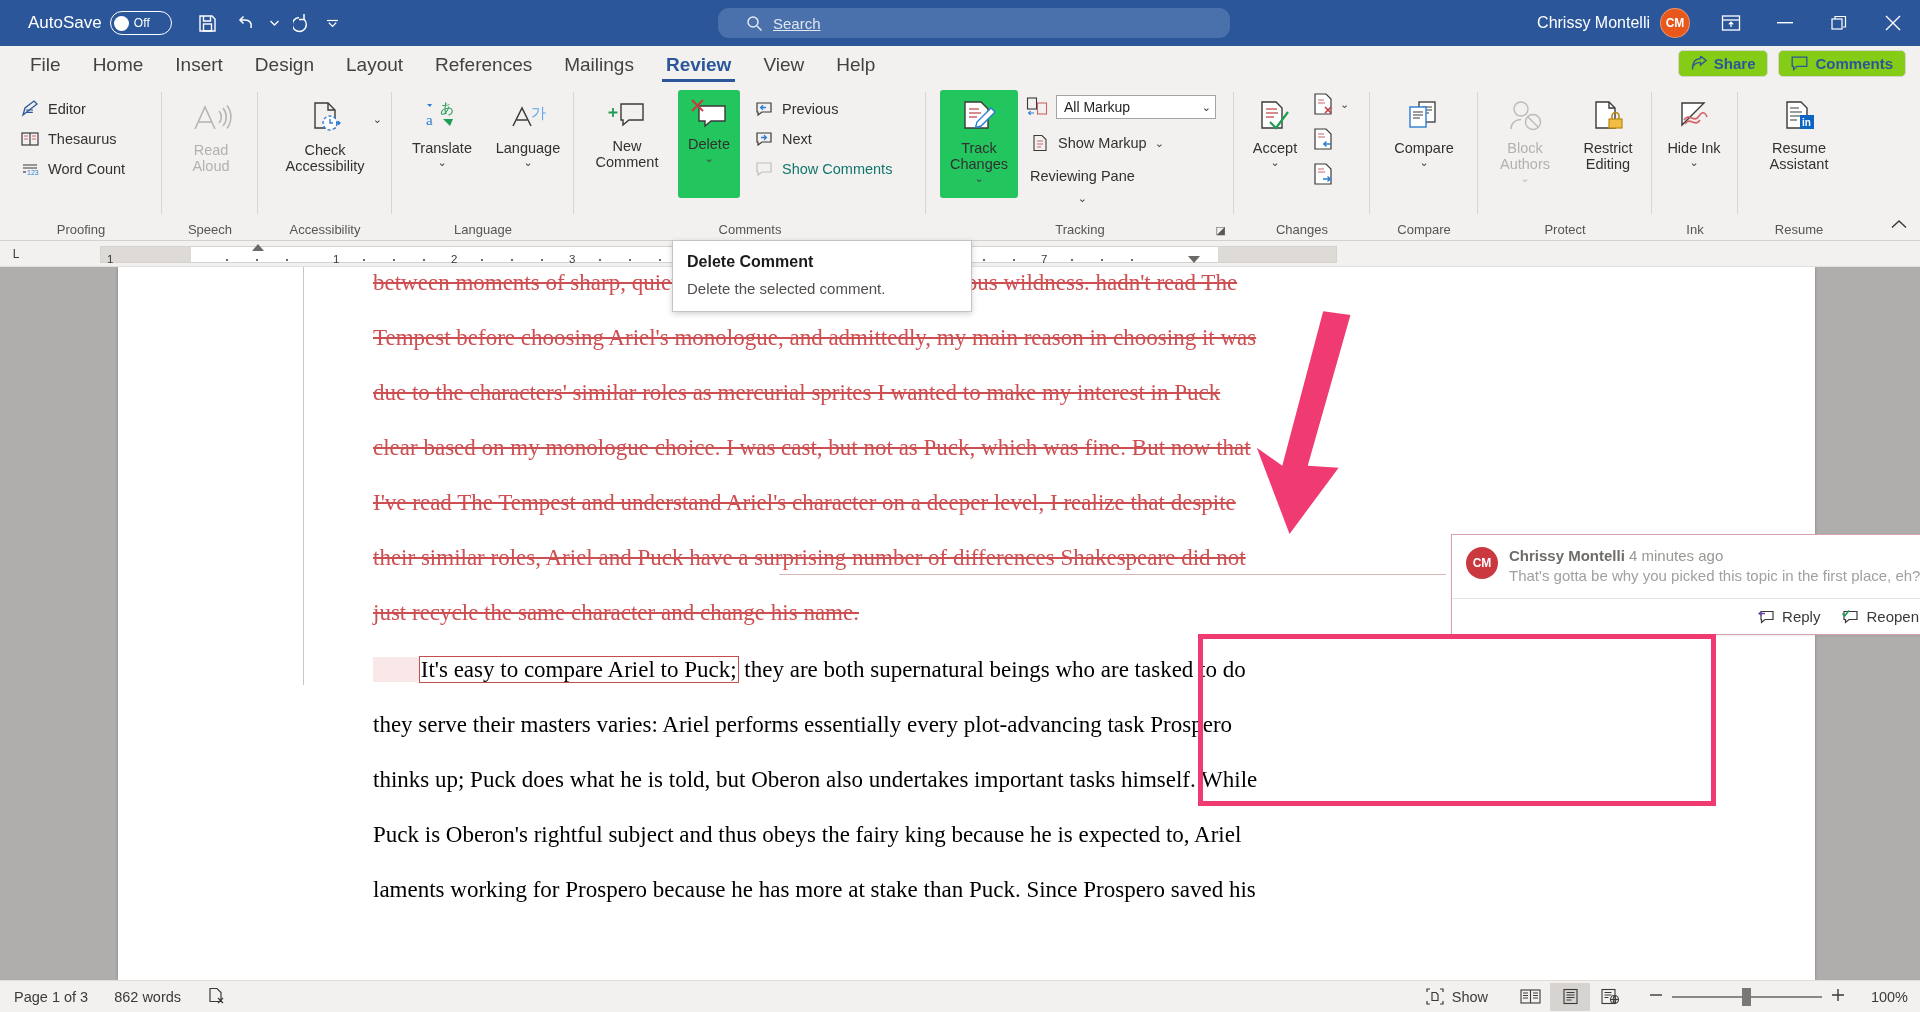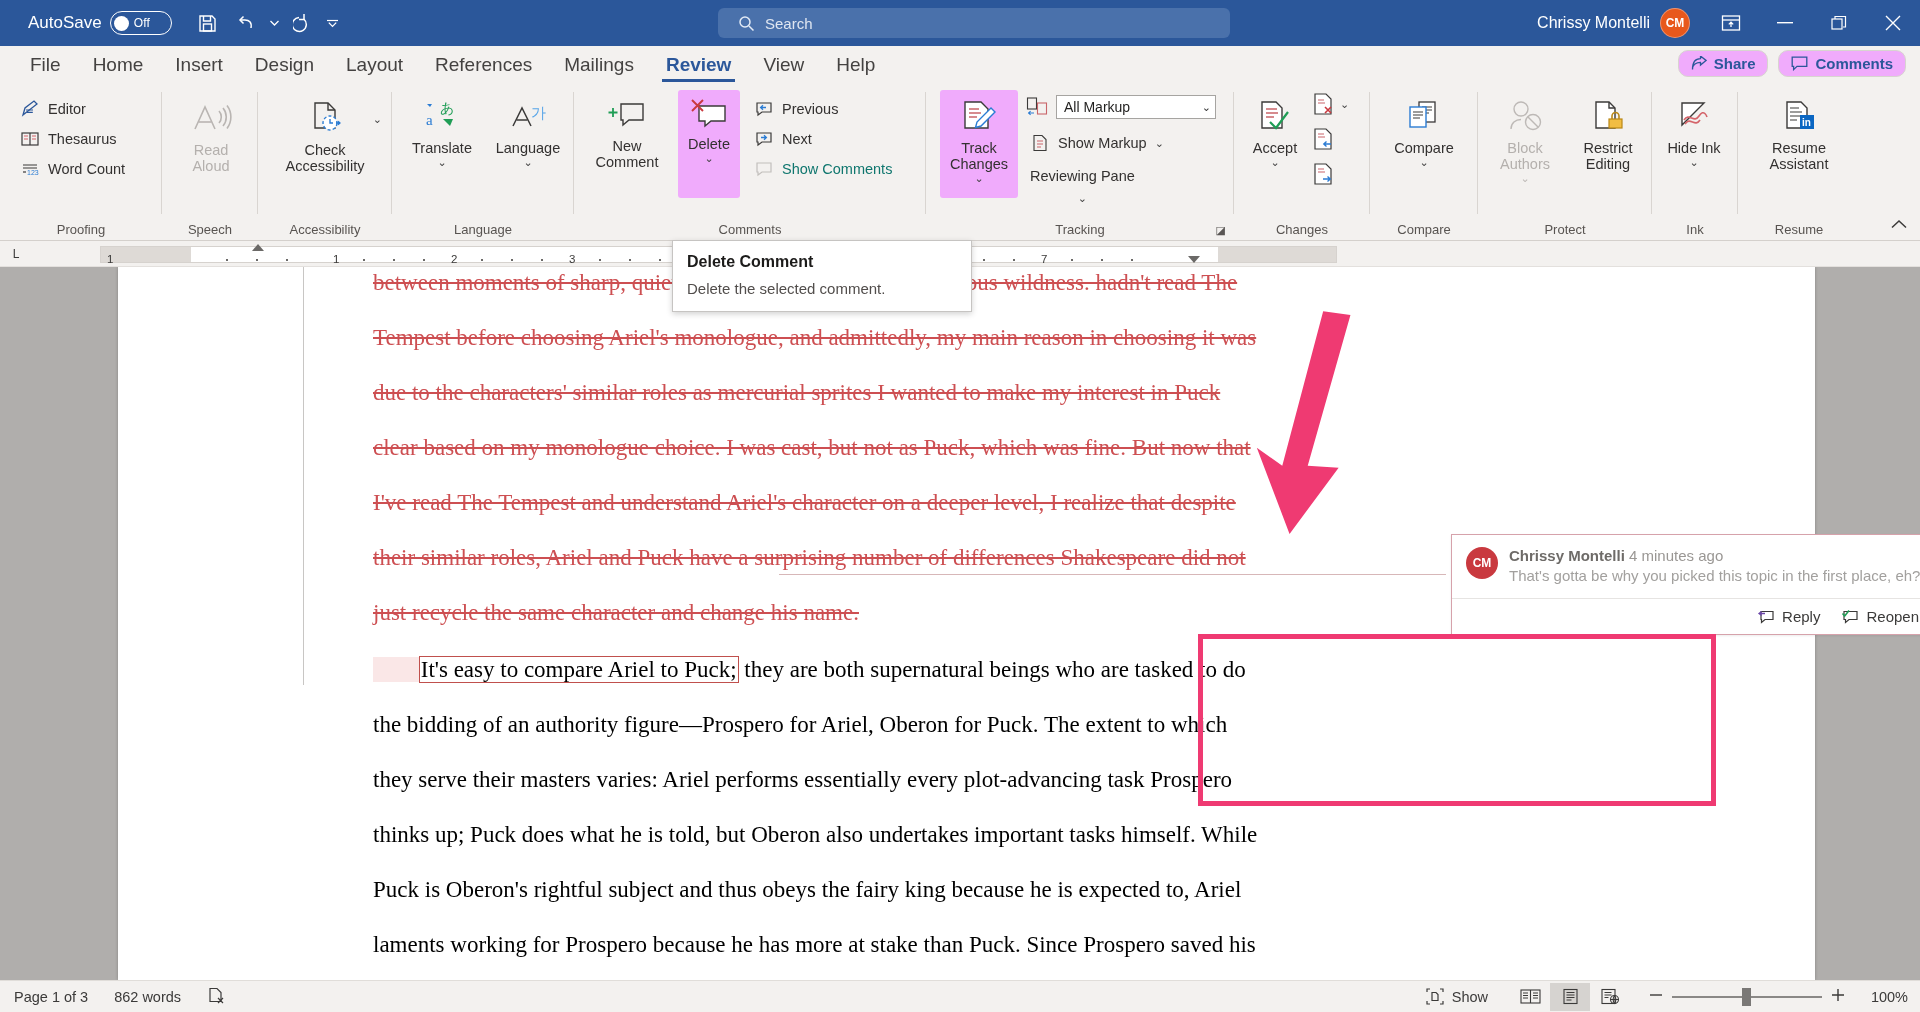--- a/index.html
+++ b/index.html
@@ -39,23 +39,23 @@
   .doctitle {
     position:absolute; left: 0; right: 0; top: 0; height: 46px;
     display:flex; align-items:center; justify-content:center;
     font-size: 17px; pointer-events:none;
   }
   .doctitle span { pointer-events:auto; }
 
   .searchbox {
     position:absolute; left: 718px; top: 8px;
     width: 512px; height: 30px;
-    background: #4a71ab; border-radius: 6px;
-    display:flex; align-items:center; gap: 10px; padding-left: 20px;
-    color:#dfe6f1; font-size: 15px;
+    background: #4a71ab; border-radius: 11px;
+    display:flex; align-items:center; gap: 10px; padding-left: 28px;
+    color:#dfe6f1; font-size: 15px; text-decoration: underline;
   }
 
   .tb-right {
     position:absolute; right: 0; top: 0; height:46px;
     display:flex; align-items:center; gap: 0px;
   }
   .user { display:flex; align-items:center; gap: 10px; margin-right: 14px; }
   .user-name { font-size: 16px; }
   .avatar {
     width: 30px; height: 30px; border-radius: 50%;
@@ -79,21 +79,21 @@
   .tab.first { margin-left: 14px; }
   .tab.active { color:#2b579a; font-weight: bold; position:relative; }
   .tab.active:after {
     content:""; position:absolute; left: 12px; right: 12px; bottom: 0; height: 3px;
     background: #2b579a;
   }
   .tabstrip-right { position:absolute; right: 14px; top: 4px; display:flex; gap: 10px; }
   .tsbtn {
     display:flex; align-items:center; gap: 7px;
     font-size: 15px; color:#2b579a; font-weight:bold;
-    padding: 4px 12px; border: 1px solid #d8d4d0; border-radius:10px; background:#f0abfc;
+    padding: 4px 12px; border: 1px solid #d8d4d0; border-radius:5px; background:#84cc16;
   }
 
   
   .ribbon {
     position:absolute; top: 82px; left: 0; width: 1920px; height: 159px;
     background: #f3f1ef; border-bottom: 1px solid #d4d0cc;
   }
   .rgroup { position:absolute; top: 0; height: 159px; }
   .rgroup .gname {
     position:absolute; bottom: 4px; left: 0; width: 100%;
@@ -101,21 +101,21 @@
   }
   .rgroup .sep {
     position:absolute; right: 0; top: 10px; height: 122px; width: 1px; background: #d9d5d1;
   }
   .bigbtn {
     display:flex; flex-direction:column; align-items:center; justify-content:flex-start;
     padding-top: 8px; border-radius: 3px; text-align:center;
   }
   .bigbtn .lbl { font-size: 14.5px; color: #333130; line-height: 1.12; margin-top: 4px; }
   .bigbtn.disabled .lbl { color: #b4b0ad; }
-  .bigbtn.pressed { background: #f0abfc; }
+  .bigbtn.pressed { background: #22c55e; }
   .smallitem {
     display:flex; align-items:center; gap: 8px;
     font-size: 14.5px; color:#333130; height: 26px; padding: 0 4px; border-radius:2px;
   }
   .smallitem.disabled { color:#0f766e; }
   .caret { font-size: 11px; color:#444; }
 
   .combo {
     width: 160px; height: 24px; background:#fff; border:1px solid #a6a4a1;
     display:flex; align-items:center; justify-content:space-between;
@@ -692,21 +692,20 @@
       </div>
       <div class="line deleted">
         <span>their similar roles, Ariel and Puck have a surprising number of differences   Shakespeare did not</span>
       </div>
       <div class="line deleted">
         <span>just recycle the same character and change his name.</span>
       </div>
       <div class="line" style="margin-top:2px;">
         <span class="anchor-hl" style="padding-left:40px;">&nbsp;</span><span class="comment-anchor-box">It's easy to compare Ariel to Puck;</span><span> they are both supernatural beings who are tasked to do</span>
       </div>
-      <div class="line"><span>the bidding of an authority figure—Prospero for Ariel, Oberon for Puck. The extent to which</span></div>
       <div class="line"><span>they serve their masters varies: Ariel performs essentially every plot-advancing task Prospero</span></div>
       <div class="line"><span>thinks up; Puck does what he is told, but Oberon also undertakes important tasks himself. While</span></div>
       <div class="line"><span>Puck is Oberon's rightful subject and thus obeys the fairy king because he is expected to, Ariel</span></div>
       <div class="line"><span>laments working for Prospero because he has more at stake than Puck. Since Prospero saved his</span></div>
     </div>
 
     <div class="comment-pane">
       <div class="ccard">
         <div class="ccard-top">
           <div class="ccard-avatar">CM</div>

